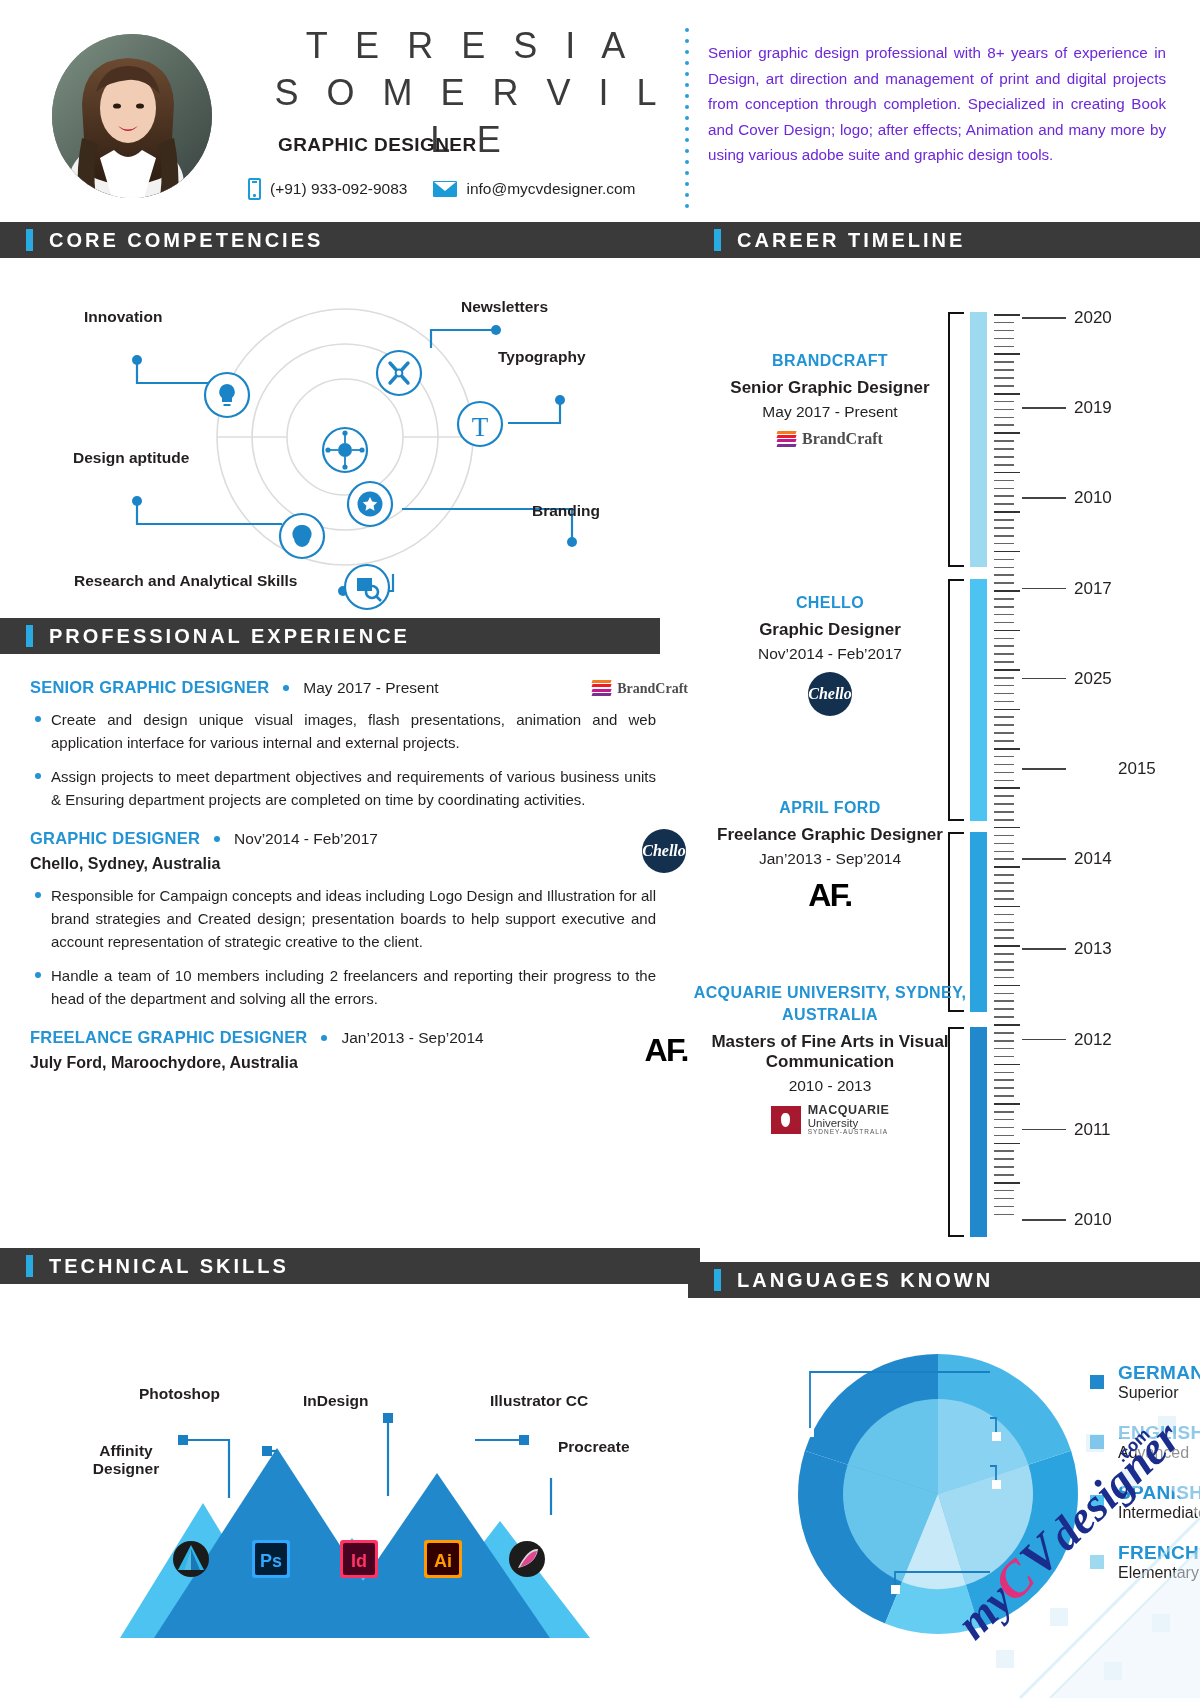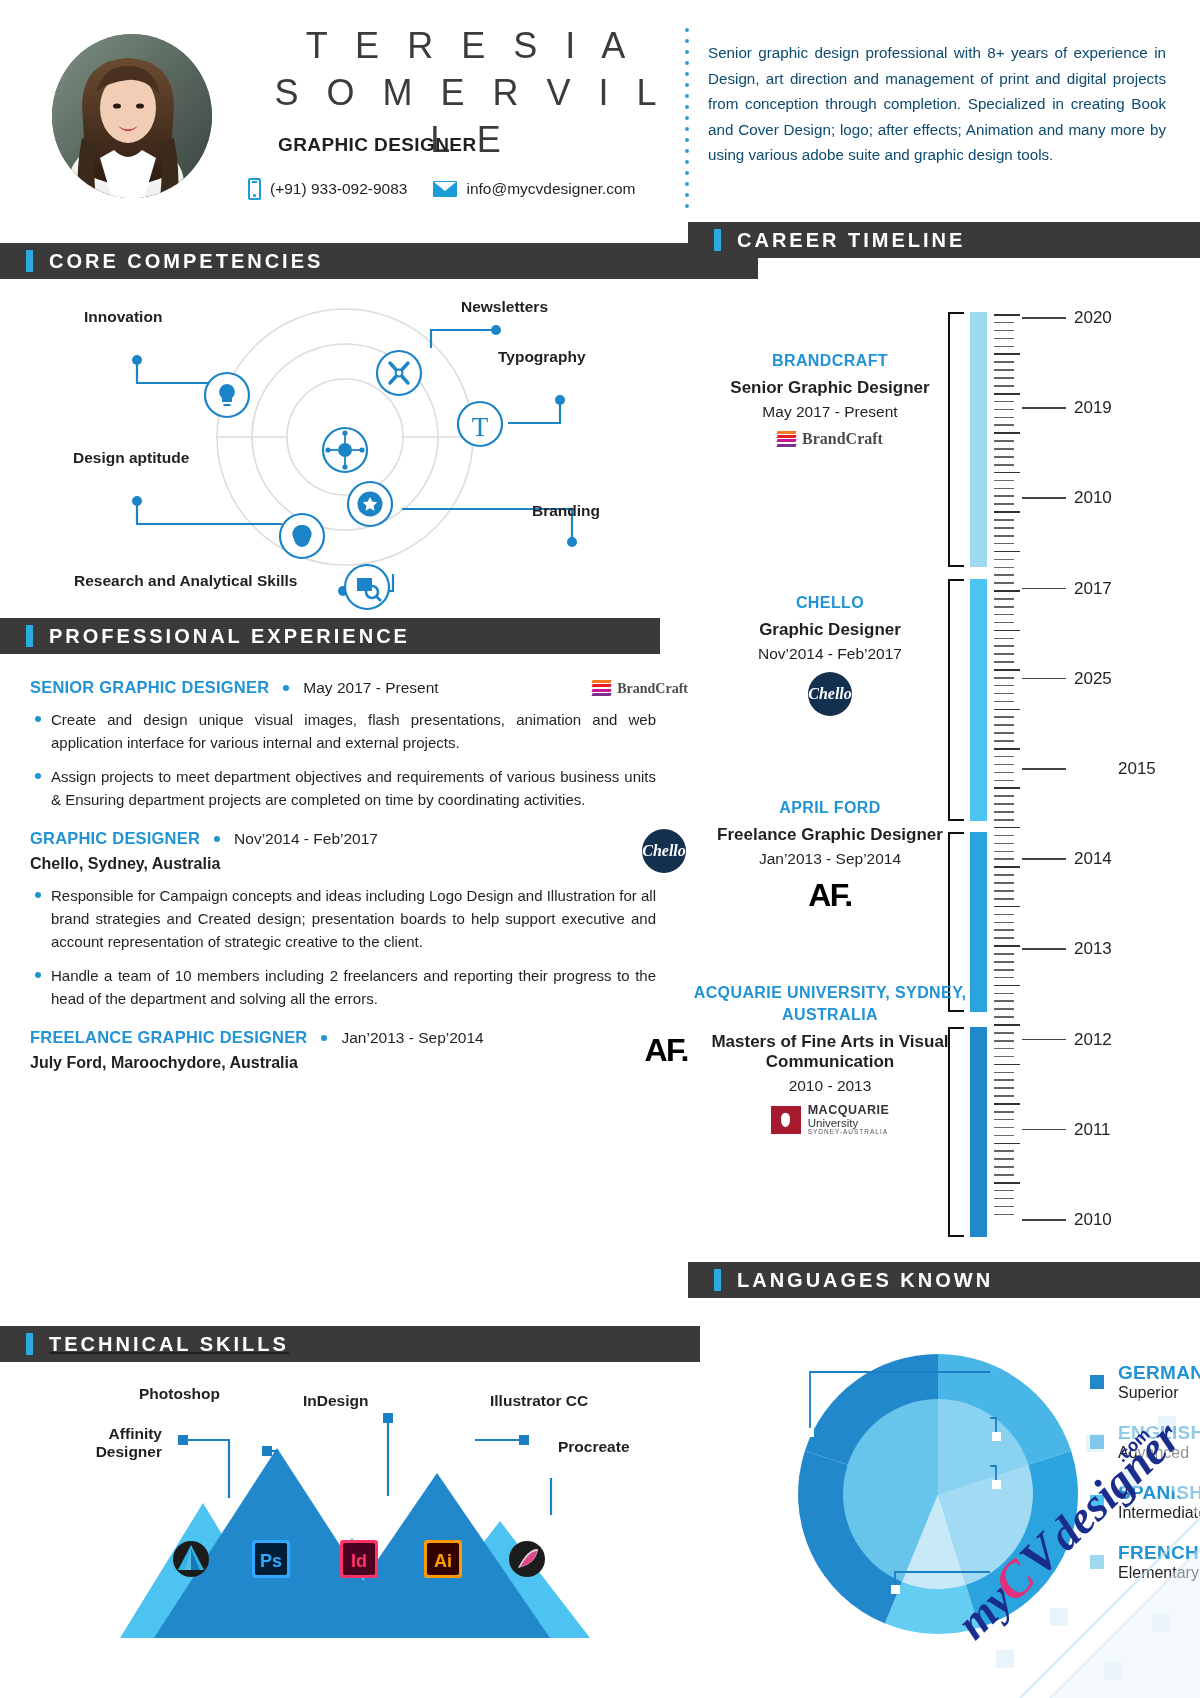--- a/index.html
+++ b/index.html
@@ -40,21 +40,21 @@
   .ic-phone::after { content:""; position:absolute; left:3.2px; bottom:1.5px; width:2.5px; height:2.5px; border-radius:50%; background:#1b9bd8; }
   .ic-mail { width: 24px; height: 16px; background:#1b9bd8; position: relative; border-radius:1px; }
   .ic-mail::after{ content:""; position:absolute; left:1px; top:1px; width:0;height:0;
     border-left:11px solid transparent;border-right:11px solid transparent;border-top:9px solid #fff;}
 
   .dotted-div { position: absolute; left: 685px; top: 28px; width: 4px; height: 176px; }
   .dotted-div i { display:block; width:4px; height:4px; border-radius:50%; background:#2a9fd6; margin-bottom:7px; }
 
   .summary {
     position: absolute; left: 708px; top: 40px; width: 458px;
-    font-size: 15.2px; line-height: 25.6px; text-align: justify; color: #0c4a6e;
+    font-size: 15.2px; line-height: 25.6px; text-align: justify; color: #6d28d9;
   }
 
   
   .secbar {
     position: absolute; height: 36px; background: #3a3a3a;
     display: flex; align-items: center;
   }
   .secbar .tick { width: 7px; height: 22px; background: #29abe2; margin-left: 26px; }
   .secbar .t {
     margin-left: 16px; color:#fff; font-size: 20px; font-weight: bold; letter-spacing: 3px;
@@ -189,33 +189,33 @@
         <i></i>
         <i></i>
         <i></i>
         <i></i>
         <i></i>
       </div>
 
     <div class="summary">Senior graphic design professional with 8+ years of experience in Design, art direction and management of print and digital projects from conception through completion. Specialized in creating Book and Cover Design; logo; after effects; Animation and many more by using various adobe suite and graphic design tools.</div>
   </div>
 
-  <div class="secbar" style="left:0;top:222px;width:758px;margin-top:21px;">
+  <div class="secbar" style="left:0;top:222px;width:758px;">
     <span class="tick"></span>
     <span class="t">CORE COMPETENCIES</span>
   </div>
   <div class="secbar" style="left:0;top:618px;width:660px;">
     <span class="tick"></span>
     <span class="t">PROFESSIONAL EXPERIENCE</span>
   </div>
   <div class="secbar" style="left:688px;top:222px;width:512px;">
     <span class="tick"></span>
     <span class="t">CAREER TIMELINE</span>
   </div>
-  <div class="secbar" style="left:0;top:1326px;width:700px;text-decoration:underline;">
+  <div class="secbar" style="left:0;top:1248px;width:700px;">
     <span class="tick"></span>
     <span class="t">TECHNICAL SKILLS</span>
   </div>
   <div class="secbar" style="left:688px;top:1262px;width:512px;">
     <span class="tick"></span>
     <span class="t">LANGUAGES KNOWN</span>
   </div>
 
   <div class="comp">
     <svg width="680" height="350" viewBox="0 0 680 350">
@@ -581,21 +581,21 @@
         <rect x="305" y="120" width="9" height="9"></rect>
         <rect x="383" y="148" width="10" height="10"></rect>
         <rect x="474" y="138" width="9" height="9"></rect>
         <rect x="546" y="167" width="10" height="10"></rect>
       </g>
     </svg>
 
     <div class="ts-label" style="left:139px;top:85px;">Photoshop</div>
     <div class="ts-label" style="left:303px;top:92px;">InDesign</div>
     <div class="ts-label" style="left:490px;top:92px;">Illustrator CC</div>
-    <div class="ts-label" style="left:90px;top:125px;width:72px;white-space:normal;text-align:right;">Affinity Designer</div>
+    <div class="ts-label" style="left:90px;top:142px;width:72px;white-space:normal;text-align:center;">Affinity Designer</div>
     <div class="ts-label" style="left:558px;top:138px;">Procreate</div>
 
     <div class="app-icon" style="left:172px;top:240px;">
       <svg viewBox="0 0 38 38">
           <circle cx="19" cy="19" r="18" fill="#1b1b1b"></circle>
         <polygon points="19,5 32,30 6,30" fill="#2fb6e8"></polygon>
           <polygon points="19,9 28,30 12,30" fill="#1878b8"></polygon>
         <polygon points="19,9 19,30 12,30" fill="#66d0f0" opacity=".8"></polygon>
         </svg>
     </div>

